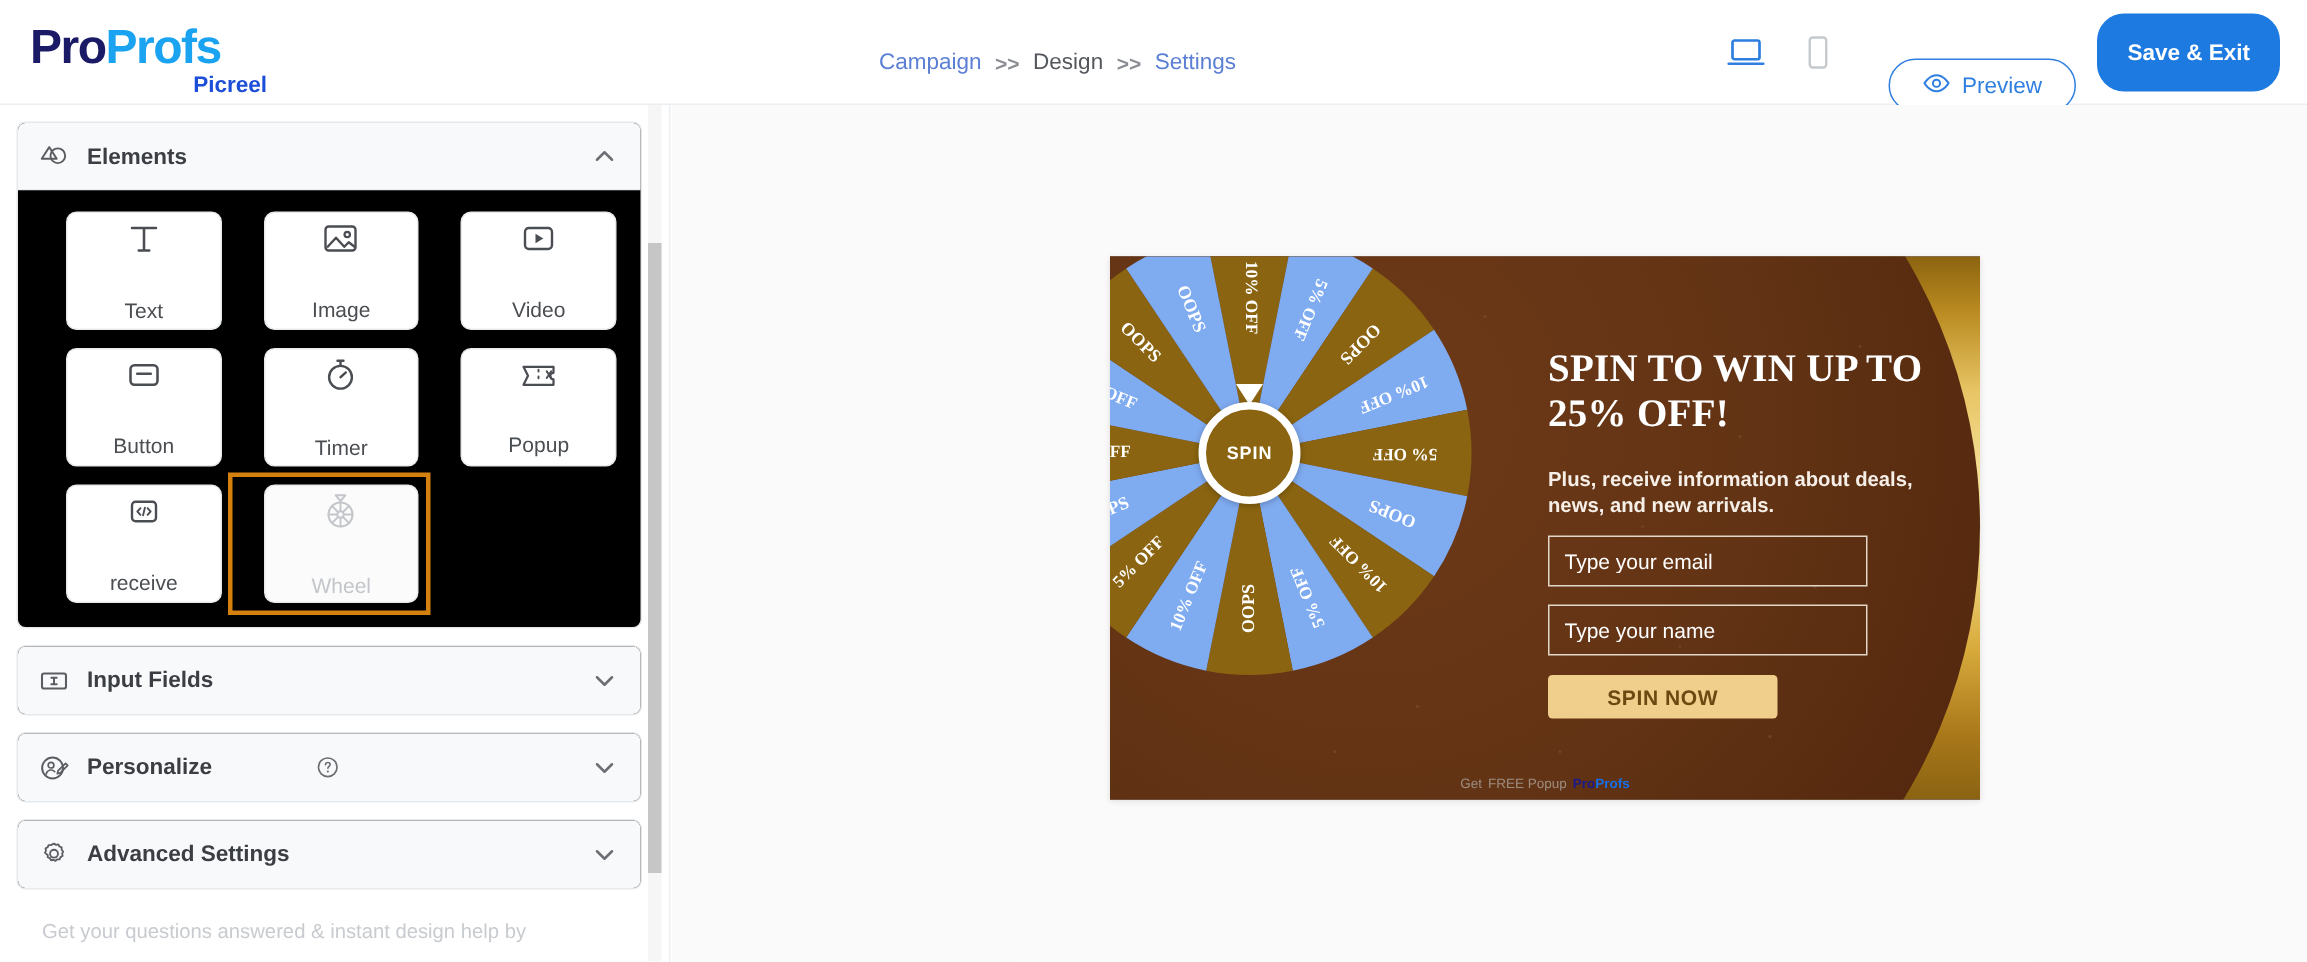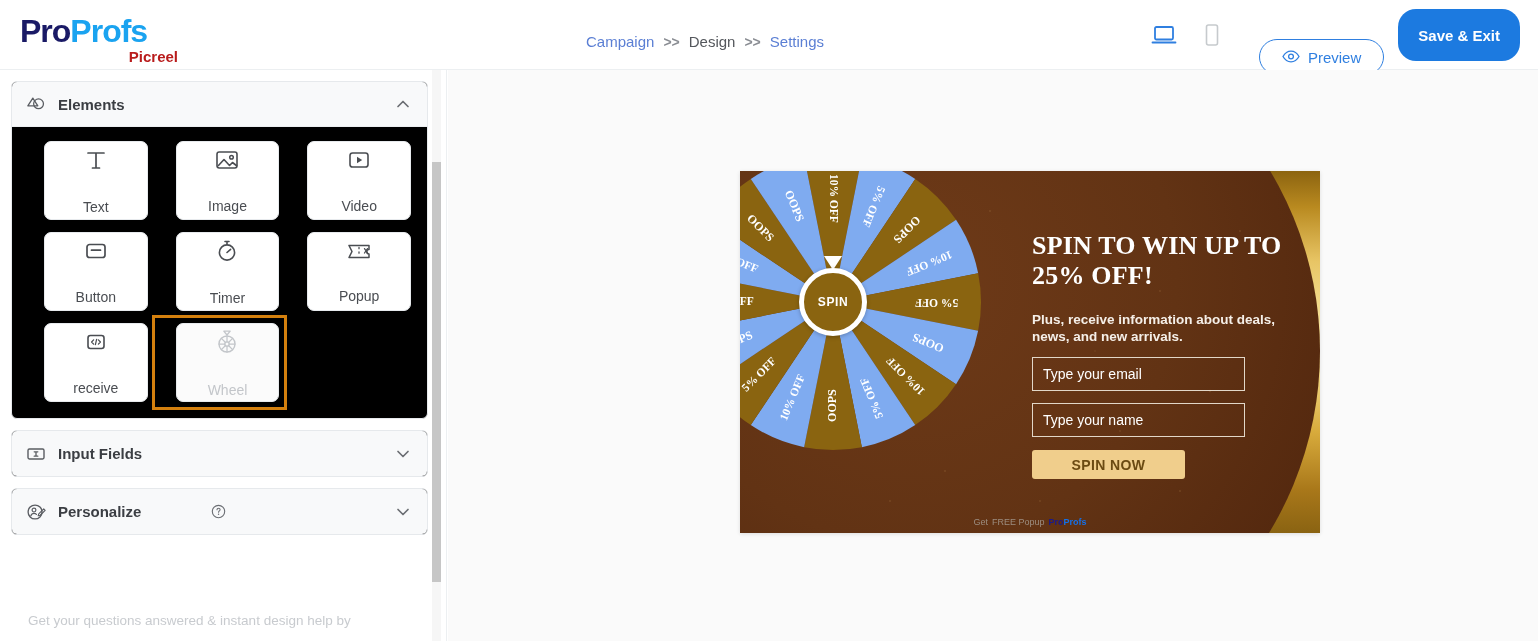--- a/index.html
+++ b/index.html
@@ -26,21 +26,21 @@
     width: 200px; height: 52px;
     user-select: none;
   }
   .logo-main {
     font-size: 32px; font-weight: bold; letter-spacing: -1px;
     line-height: 34px;
   }
   .logo-pro   { color: #1a1a66; }
   .logo-profs { color: #1aa3f0; }
   .logo-sub {
-    font-size: 15px; font-weight: bold; color: #b91c1c;
+    font-size: 15px; font-weight: bold; color: #1d4ed8;
     text-align: right; width: 158px; line-height: 15px; margin-top: 1px;
   }
 
   .breadcrumb {
     position: absolute; left: 586px; top: 33px;
     font-size: 15px; display: flex; align-items: center; gap: 9px;
     white-space: nowrap;
   }
   .bc-link { color: #5b7fd4; cursor: pointer; }
   .bc-current { color: #54575c; }
@@ -434,20 +434,36 @@
       </span>
       <span style="flex:1"></span>
       <span class="chev">
         <svg width="16" height="16" viewBox="0 0 16 16" fill="none">
           <path d="M3 5.5 8 10.5l5-5" stroke="#6b6e73" stroke-width="1.7" stroke-linecap="round" stroke-linejoin="round"></path>
         </svg>
       </span>
     </div>
   </div>
 
+  <div class="panel">
+    <div class="panel-head">
+      <span class="panel-icon">
+        <svg width="21" height="21" viewBox="0 0 22 22" fill="none">
+          <path d="M11 3.2l1.5.9 1.7-.3.8 1.5 1.6.7v1.7l1.1 1.3-.7 1.6.3 1.7-1.5.8-.7 1.6h-1.7l-1.3 1.1-1.6-.7-1.7.3-.8-1.5-1.6-.7v-1.7L4.4 10l.7-1.6-.3-1.7 1.5-.8.7-1.6h1.7z" stroke="#5a5d62" stroke-width="1.35" stroke-linejoin="round"></path>
+          <circle cx="11" cy="10.6" r="2.9" stroke="#5a5d62" stroke-width="1.35"></circle>
+        </svg>
+      </span>
+      <span class="panel-title">Advanced Settings</span>
+      <span class="chev">
+        <svg width="16" height="16" viewBox="0 0 16 16" fill="none">
+          <path d="M3 5.5 8 10.5l5-5" stroke="#6b6e73" stroke-width="1.7" stroke-linecap="round" stroke-linejoin="round"></path>
+        </svg>
+      </span>
+    </div>
+  </div>
 
   <div class="side-footer">
     <div class="side-footer-text">Get your questions answered &amp; instant design help by</div>
   </div>
 
   <div class="sb-track"></div>
   <div class="sb-thumb"></div>
 </div>
 
 <div class="canvas">

